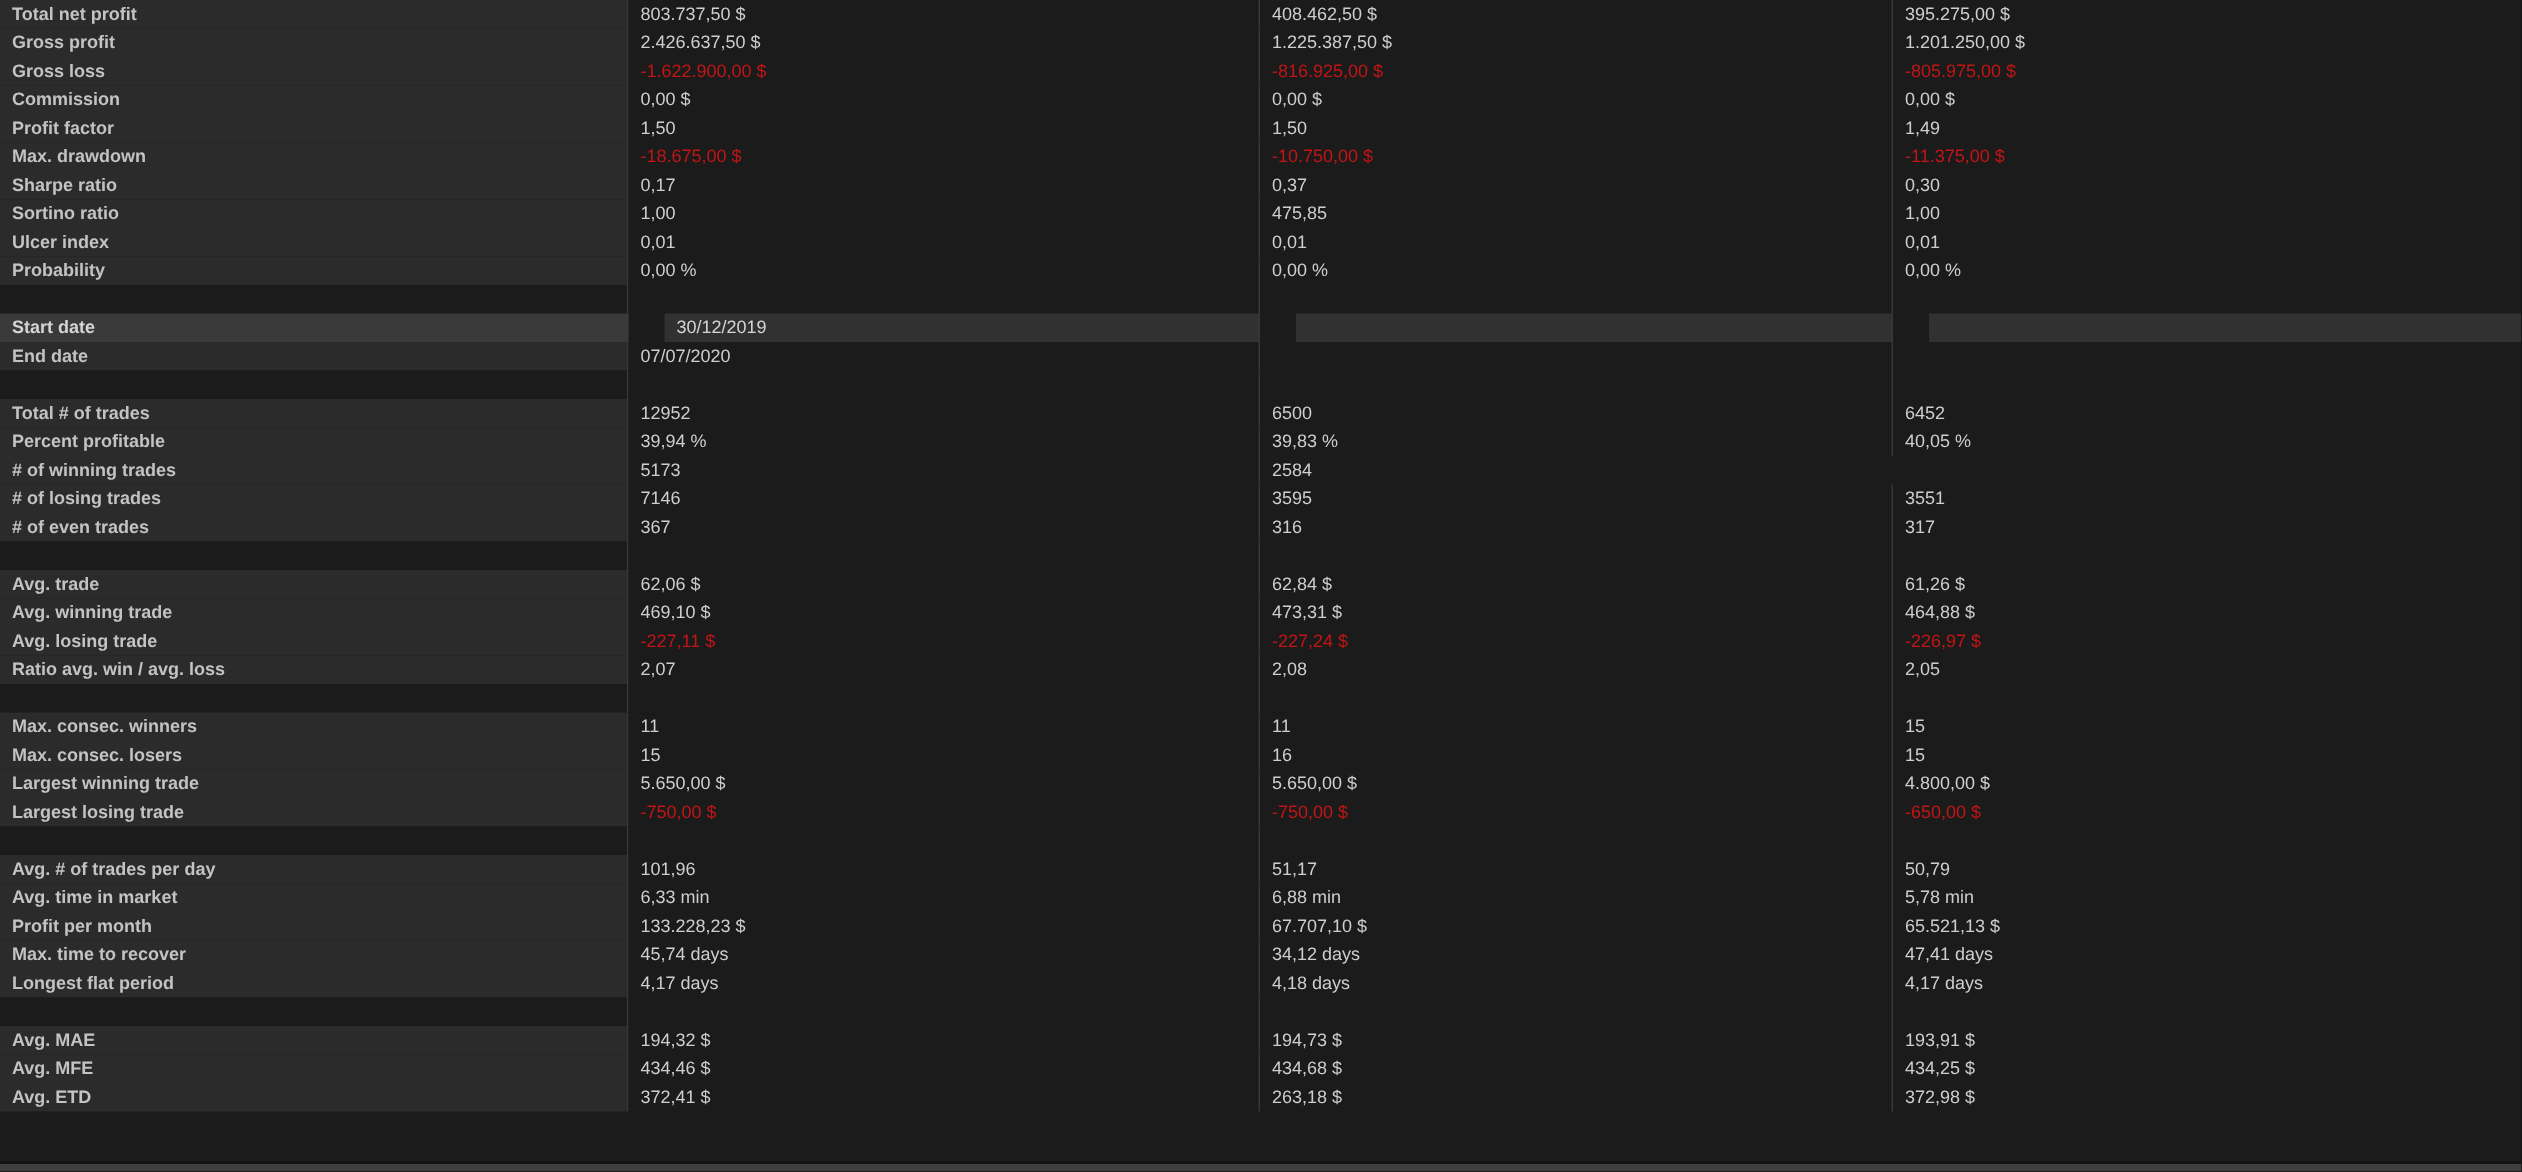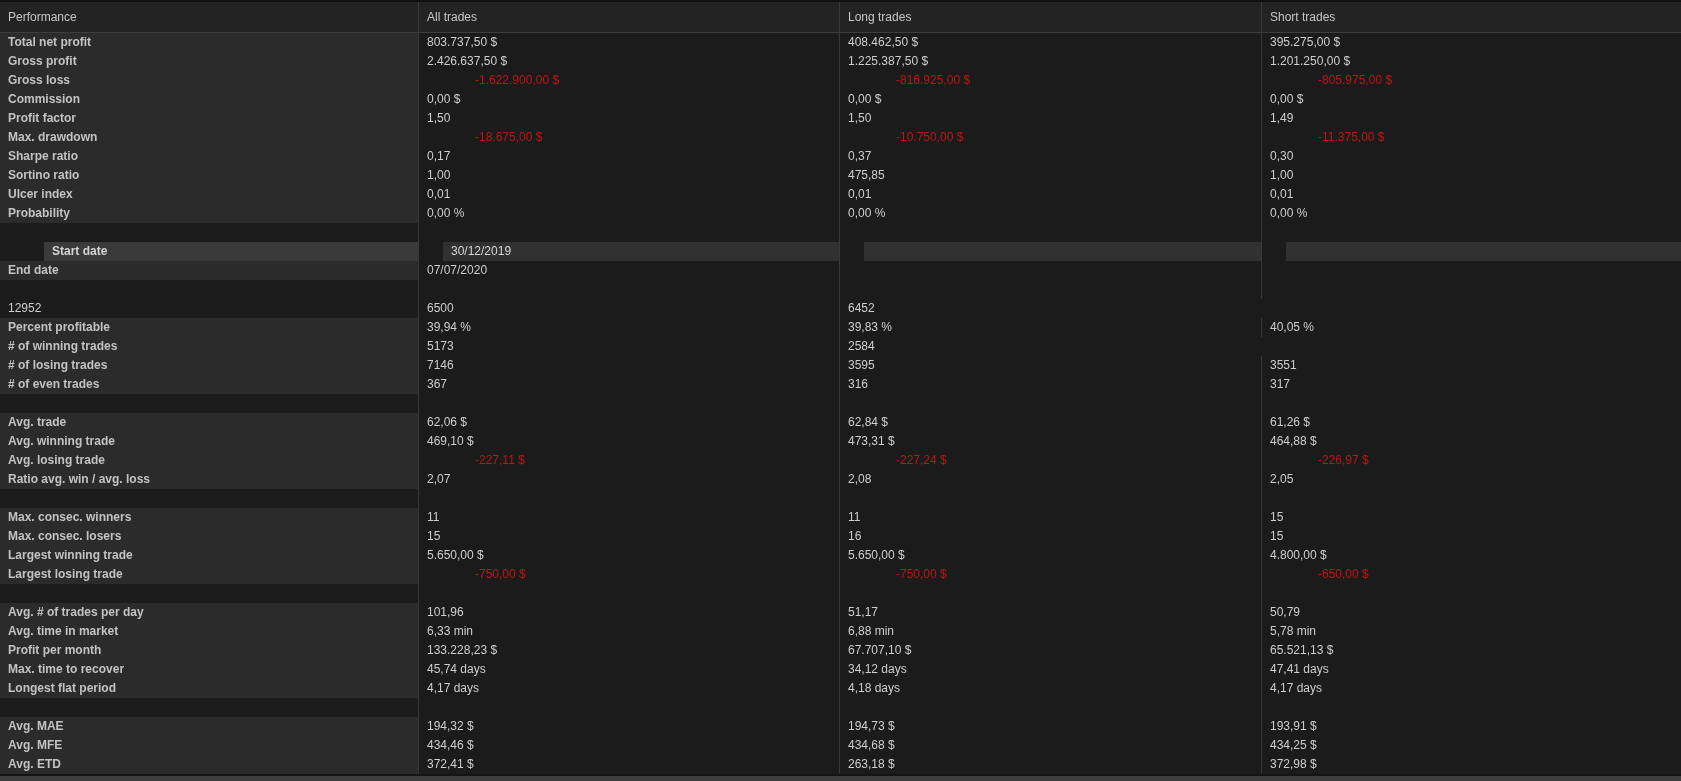--- a/index.html
+++ b/index.html
@@ -33,45 +33,39 @@
   .cell {
     padding-left: 8px;
     white-space: nowrap;
     overflow: hidden;
     border-right: 1px solid #383838;
   }
   .cell:last-child { border-right: none; }
   .cell.label   { background: #2b2b2b; color: #c3c3c3; font-weight: bold; }
   .cell.value   { background: #1b1b1b; color: #cecece; }
   .cell.gapcell { background: #1b1b1b; }
-  .row.selected .cell.label { background: #3a3a3a; color: #d5d5d5; margin-left: 44px; }
+  .row.selected .cell.label { background: #3a3a3a; color: #d5d5d5; }
   .row.selected .cell.value { background: #313131; color: #d5d5d5; margin-left: 24px; }
-  .cell.value.neg { color: #c21515; margin-left: 48px; }
+  .cell.value.neg { color: #c21515; }
   .hscrollbar {
     width: 1681px; height: 7px;
     background: #141414;
     position: relative;
   }
   .hscrollbar .thumb {
     position: absolute;
     left: 0; right: 0; bottom: 0;
     height: 5px;
     background: #3e3e3e;
   }
 </style>
 </head>
 <body>
 
 <div class="perf-table">
-  <div class="row header">
-    <div class="cell">Performance</div>
-    <div class="cell">All trades</div>
-    <div class="cell">Long trades</div>
-    <div class="cell">Short trades</div>
-  </div>
   <div>
       <div class="row">
         <div class="cell label">Total net profit</div>
         <div class="cell value">803.737,50 $</div>
         <div class="cell value">408.462,50 $</div>
         <div class="cell value">395.275,00 $</div>
       </div>
       <div class="row">
         <div class="cell label">Gross profit</div>
         <div class="cell value">2.426.637,50 $</div>
@@ -144,20 +138,21 @@
         <div class="cell value"></div>
         <div class="cell value"></div>
       </div>
       <div class="row">
         <div class="cell gapcell"></div>
         <div class="cell gapcell"></div>
         <div class="cell gapcell"></div>
         <div class="cell gapcell"></div>
       </div>
       <div class="row">
+        <div class="cell label">Total # of trades</div>
         <div class="cell value">12952</div>
         <div class="cell value">6500</div>
         <div class="cell value">6452</div>
       </div>
       <div class="row">
         <div class="cell label">Percent profitable</div>
         <div class="cell value">39,94 %</div>
         <div class="cell value">39,83 %</div>
         <div class="cell value">40,05 %</div>
       </div>

